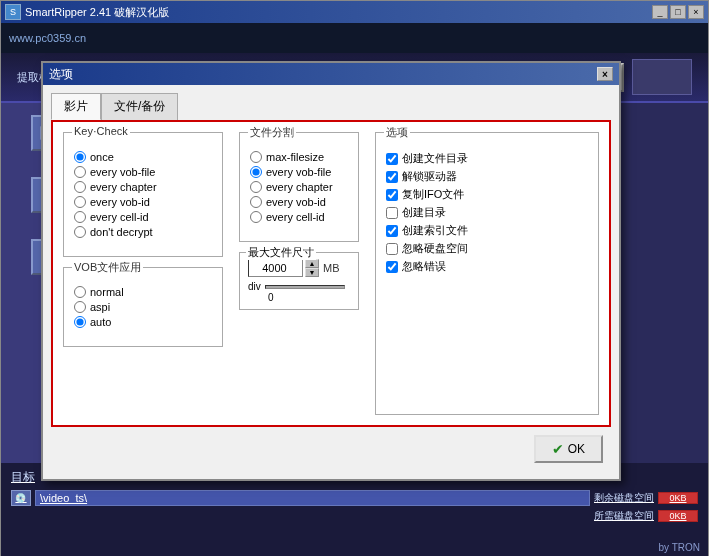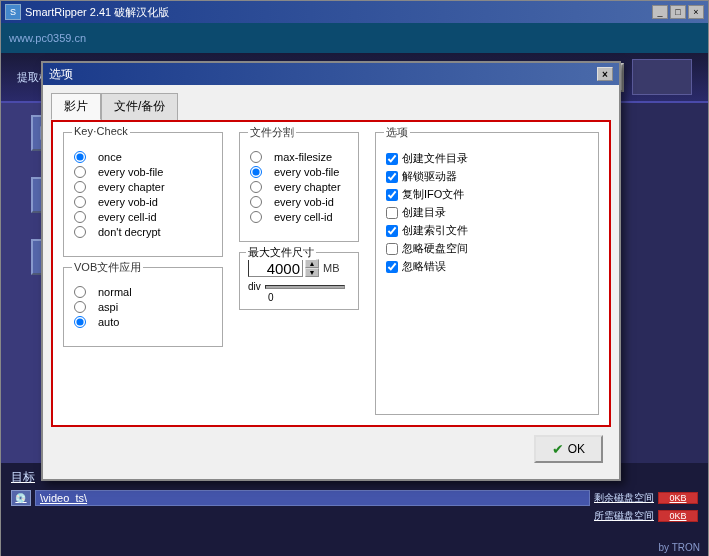--- a/index.html
+++ b/index.html
@@ -55,21 +55,21 @@
       width: 16px; height: 14px;
       background: #c0c0c0;
       border: 1px solid #888;
       font-size: 9px;
       display: flex; align-items: center; justify-content: center;
       cursor: pointer;
     }
 
     
     .watermark-bar {
-      background: #0c4a6e;
+      background: #0f172a;
       height: 30px;
       display: flex;
       align-items: center;
       padding: 0 8px;
     }
     .watermark-text {
       color: #88aadd;
       font-size: 11px;
     }
 
@@ -297,21 +297,21 @@
 
     
     .radio-group {
       display: flex;
       flex-direction: column;
       gap: 3px;
     }
     .radio-item {
       display: flex;
       align-items: center;
-      gap: 12px;
+      gap: 4px;
       font-size: 11px;
     }
     .radio-item input[type=radio] {
       margin: 0;
       width: 12px;
       height: 12px;
     }
 
     
     .left-col {
@@ -366,22 +366,22 @@
     .spinbox {
       display: flex;
       align-items: center;
       gap: 2px;
       margin-bottom: 4px;
     }
     .spinbox input {
       width: 55px;
       height: 18px;
       border: 1px inset #888;
-      font-size: 15px;
-      text-align: right;
+      font-size: 11px;
+      text-align: center;
       padding-right: 2px;
     }
     .spin-btns {
       display: flex;
       flex-direction: column;
     }
     .spin-btn {
       width: 14px; height: 9px;
       background: #c0c0c0;
       border: 1px outset #e0e0e0;

